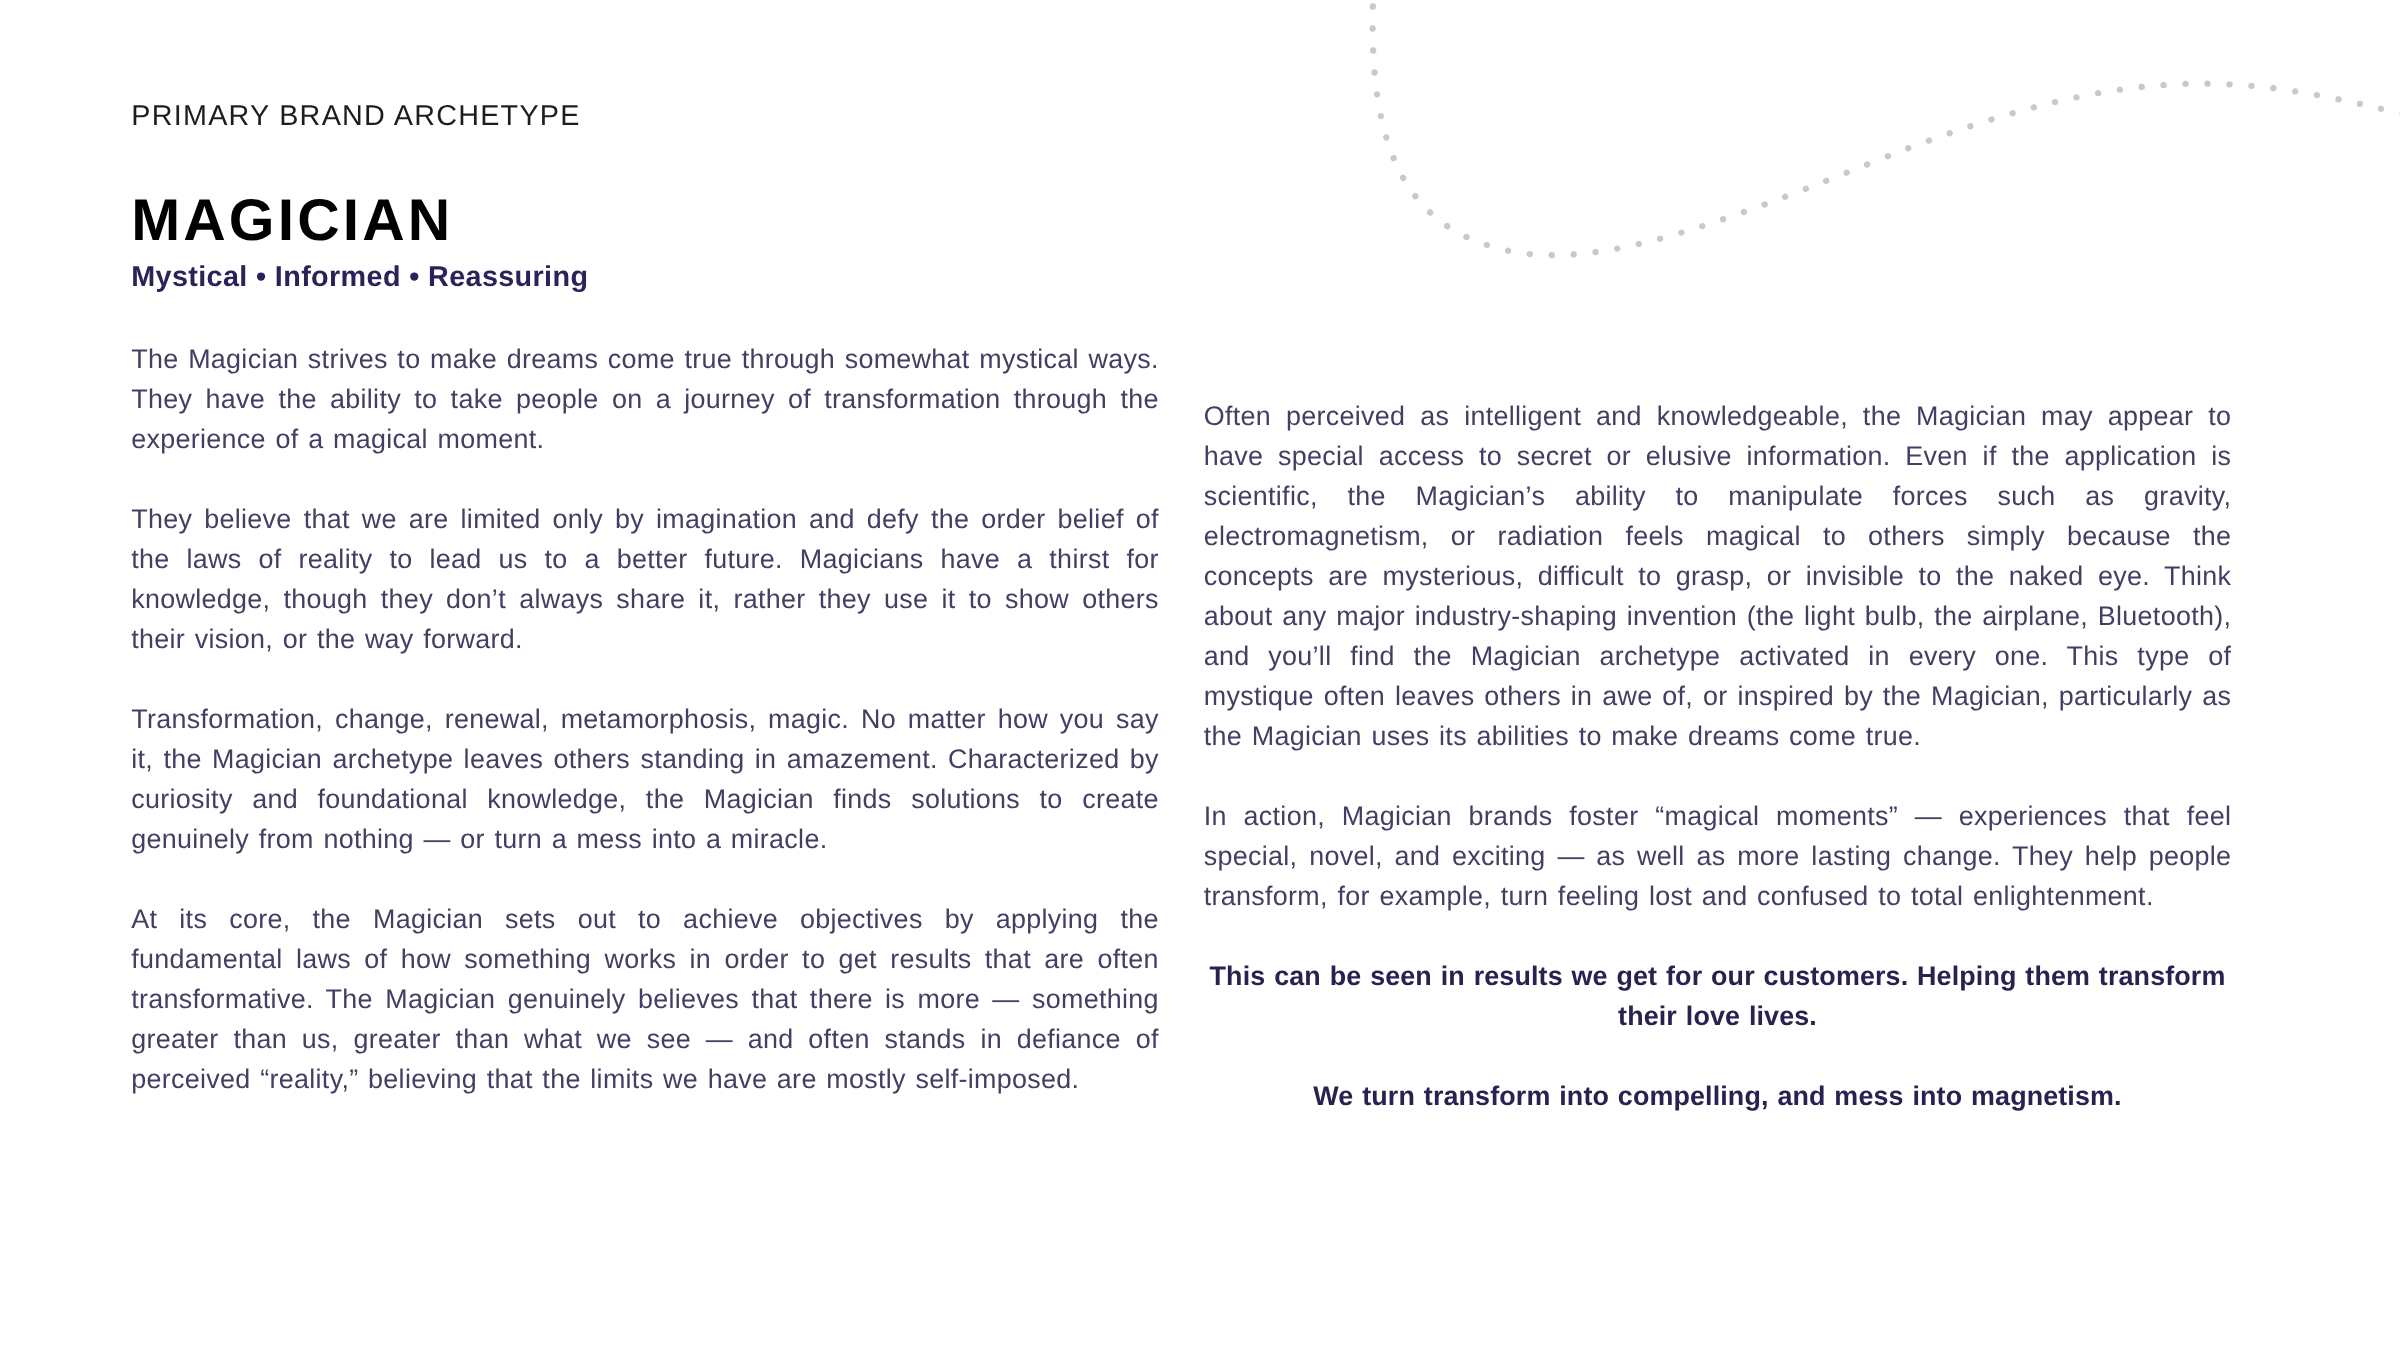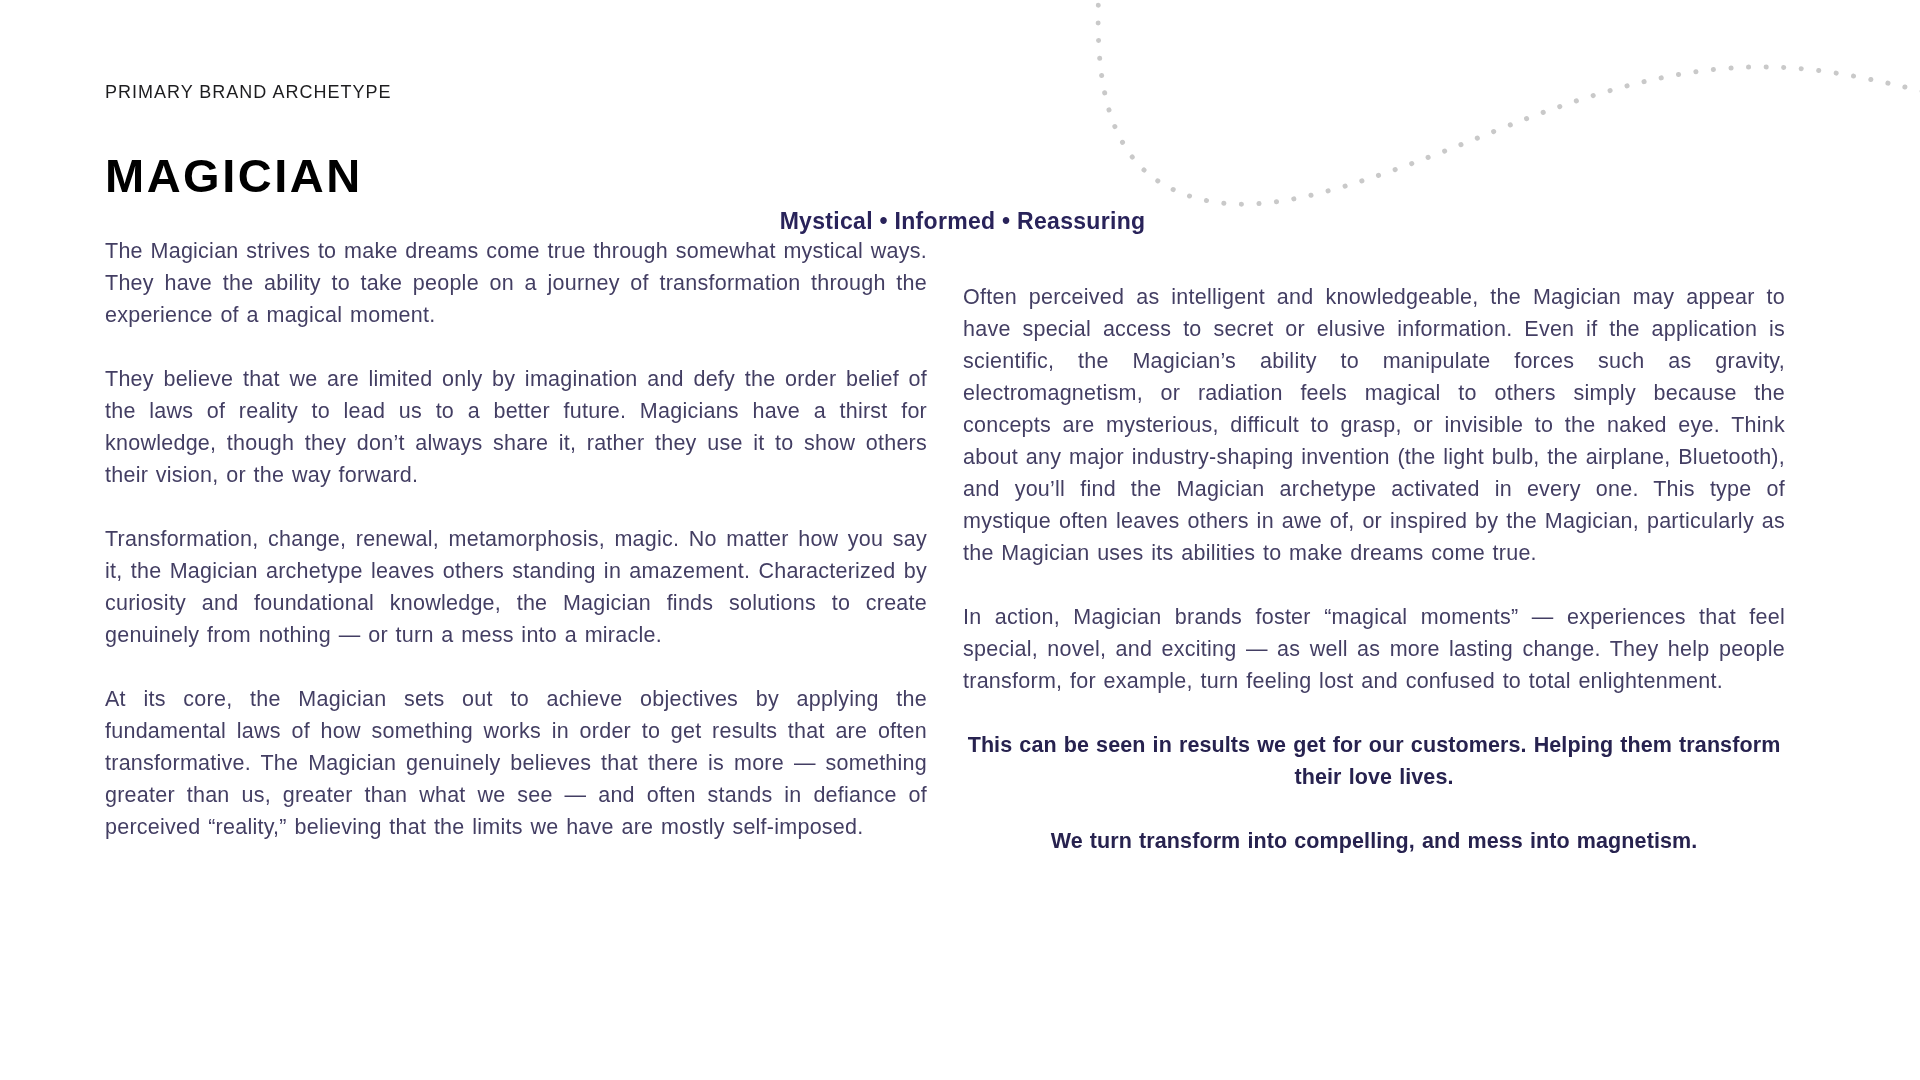--- a/index.html
+++ b/index.html
@@ -19,43 +19,43 @@
     height: 260px;
     pointer-events: none;
   }
   .page {
     position: absolute;
     left: 105px;
     top: 78px;
     width: 1715px;
   }
   .eyebrow {
-    font-size: 18px;
+    font-size: 23px;
     font-weight: 400;
     letter-spacing: 1px;
     color: #1d1d1f;
     line-height: 28px;
   }
   .title {
     margin: 46px 0 0 0;
     font-size: 47px;
     line-height: 1;
     font-weight: 700;
     letter-spacing: 2.5px;
     color: #000000;
   }
   .subtitle {
     margin-top: 9px;
     font-size: 23px;
     font-weight: 700;
     letter-spacing: 0.3px;
     color: #29235a;
-    text-align: center;
   }
   .columns {
+    margin-top: 36px;
     display: flex;
     gap: 36px;
   }
   .col {
     width: 822px;
     font-size: 21.5px;
     line-height: 32px;
     color: #433e63;
     text-align: justify;
     letter-spacing: 0.25px;

